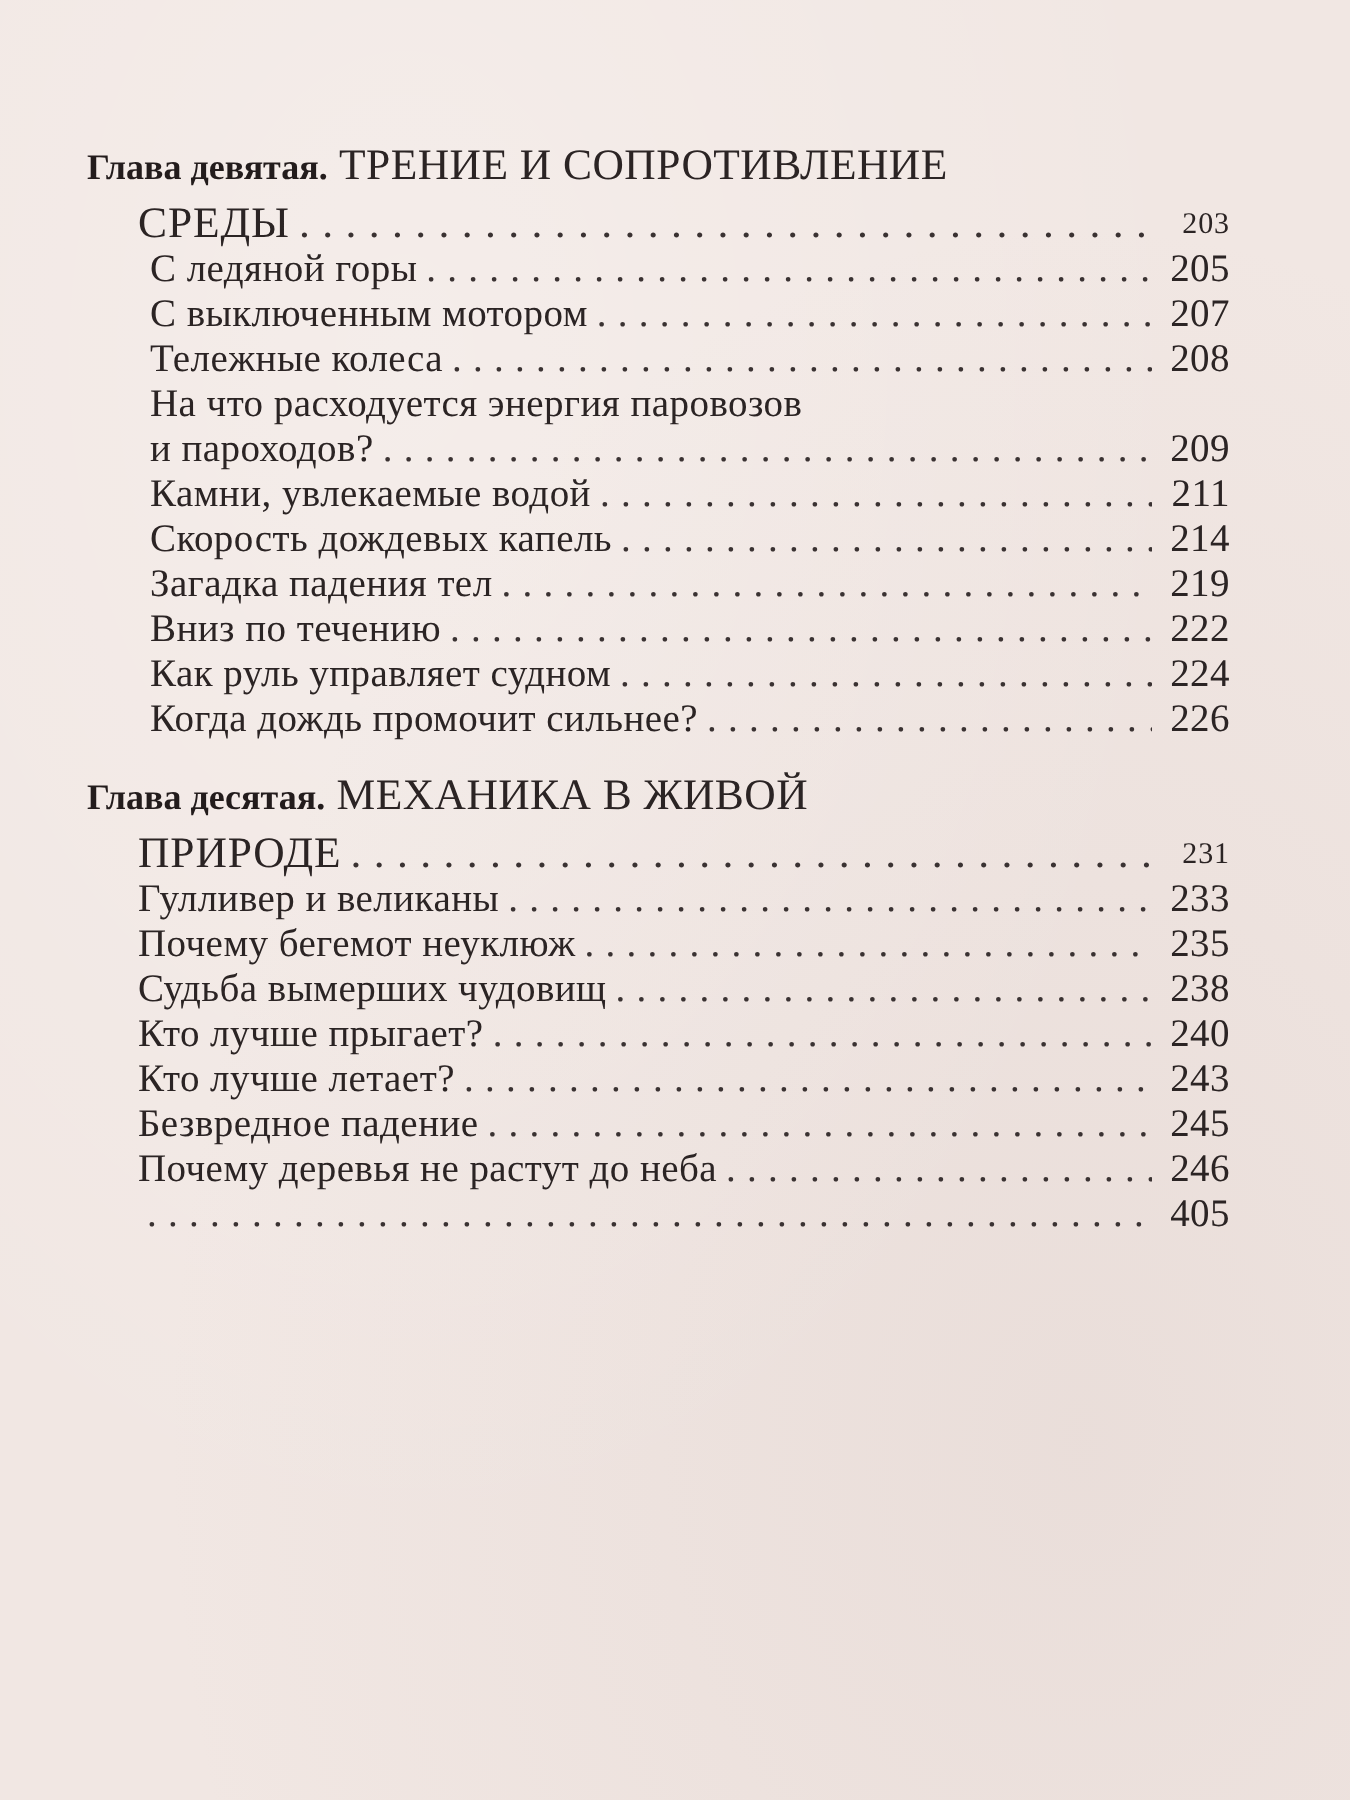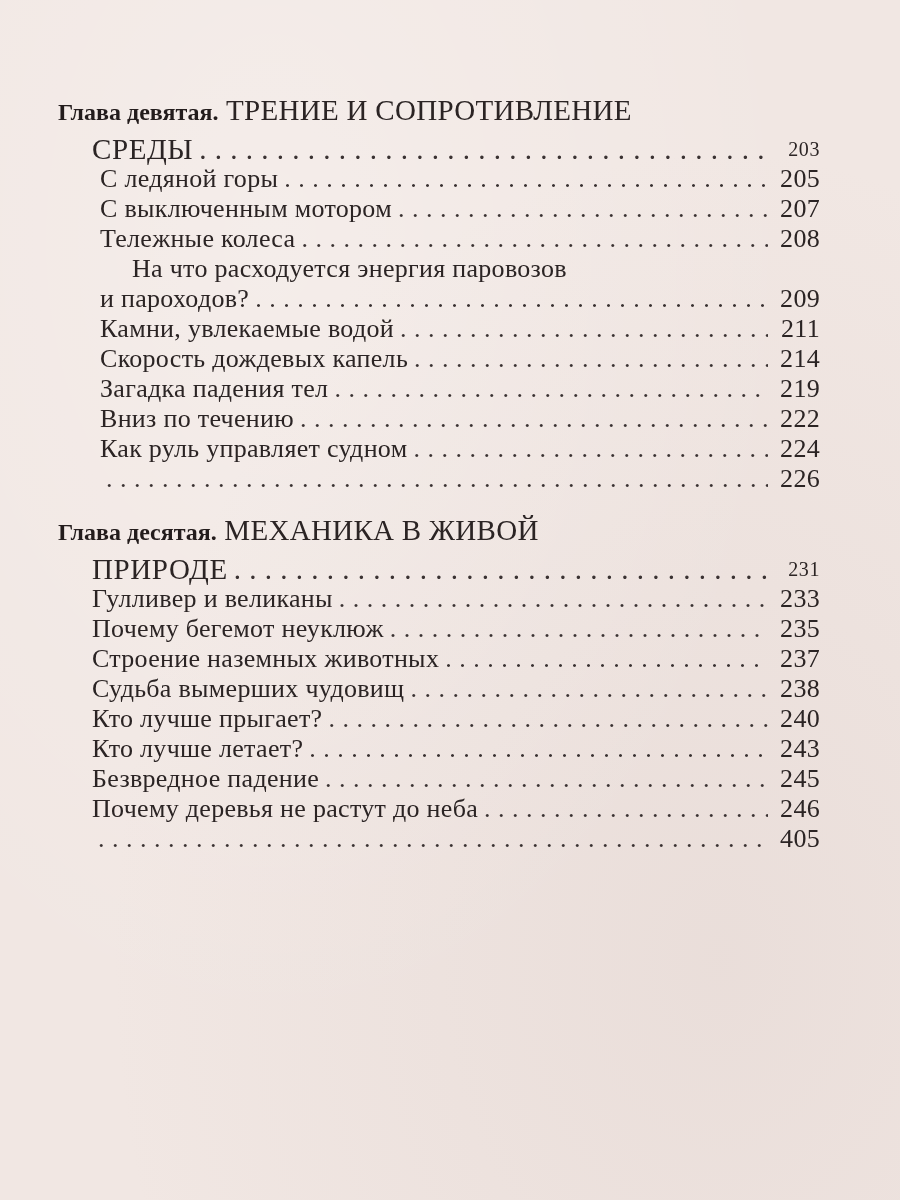--- a/index.html
+++ b/index.html
@@ -84,21 +84,20 @@
     }
     .entry.heading-cont .page-num { font-size: 20px; }
     .entry.multiline {
       height: auto;
       display: block;
     }
     .entry.multiline .line1 {
       display: block;
       height: 30px;
       line-height: 30px;
-      margin-left: 32px;
     }
     .entry.multiline .line2 {
       display: flex;
       align-items: baseline;
       height: 30px;
       line-height: 30px;
     }
   </style>
 </head>
 <body>
@@ -157,20 +156,21 @@
       <span class="title">Вниз по течению</span>
       <span class="leader"></span>
       <span class="page-num">222</span>
     </div>
     <div class="entry">
       <span class="title">Как руль управляет судном</span>
       <span class="leader"></span>
       <span class="page-num">224</span>
     </div>
     <div class="entry">
+      <span class="title">Когда дождь промочит сильнее?</span>
       <span class="leader"></span>
       <span class="page-num">226</span>
     </div>
   </section>
 
   <section class="chapter chapter-10">
     <div class="chapter-heading">
       <span class="chapter-label">Глава десятая.</span>
       <span>МЕХАНИКА В ЖИВОЙ</span>
     </div>
@@ -183,25 +183,20 @@
       <span class="title">Гулливер и великаны</span>
       <span class="leader"></span>
       <span class="page-num">233</span>
     </div>
     <div class="entry indent-small">
       <span class="title">Почему бегемот неуклюж</span>
       <span class="leader"></span>
       <span class="page-num">235</span>
     </div>
     <div class="entry indent-small">
-      <span class="title">Строение наземных животных</span>
-      <span class="leader"></span>
-      <span class="page-num">237</span>
-    </div>
-    <div class="entry indent-small">
       <span class="title">Судьба вымерших чудовищ</span>
       <span class="leader"></span>
       <span class="page-num">238</span>
     </div>
     <div class="entry indent-small">
       <span class="title">Кто лучше прыгает?</span>
       <span class="leader"></span>
       <span class="page-num">240</span>
     </div>
     <div class="entry indent-small">

